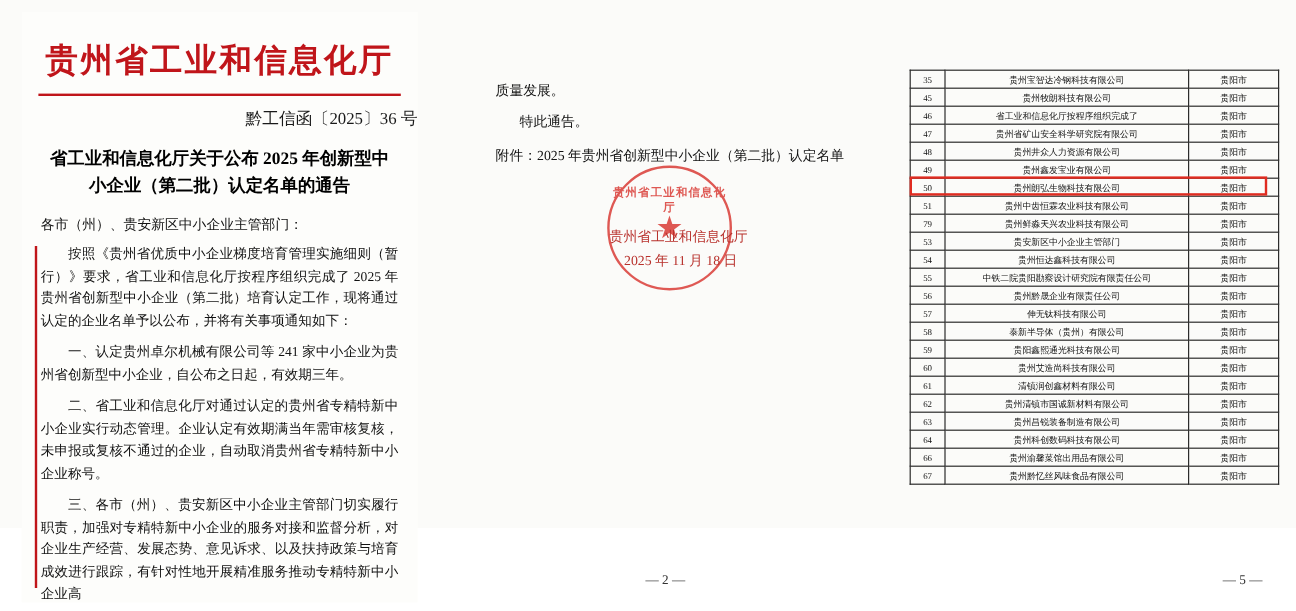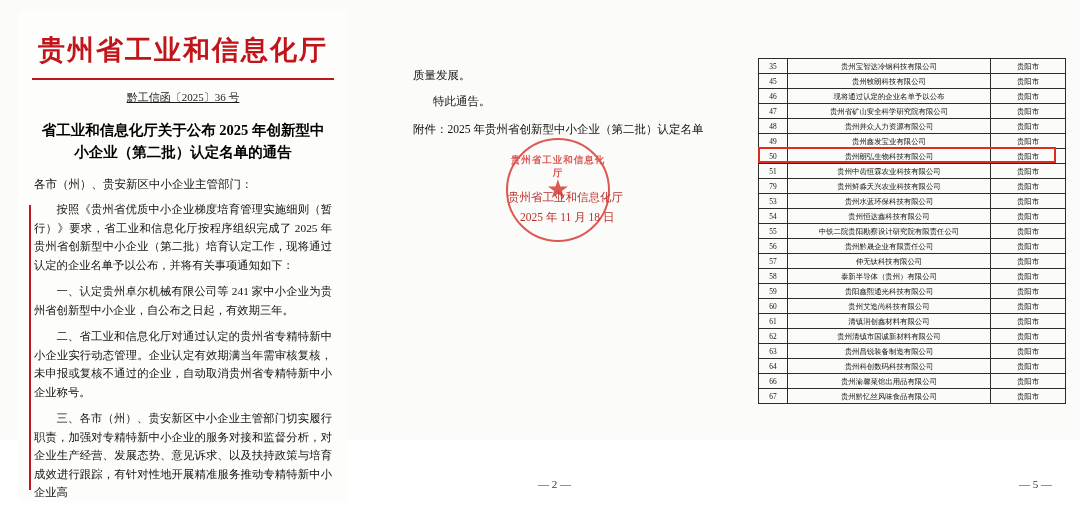--- a/index.html
+++ b/index.html
@@ -39,25 +39,24 @@
     letter-spacing: 2px;
     margin-top: 22px;
     white-space: nowrap;
   }
   .red-rule {
     height: 2px;
     background: #c0151a;
     margin: 10px 14px 0 14px;
   }
   .doc-number {
-    text-align: center;
-    font-size: 11px;
+    text-align: right;
+    font-size: 14px;
     margin-top: 10px;
     color: #1a1a1a;
-    text-decoration: underline;
   }
   .doc-title {
     text-align: center;
     font-weight: bold;
     font-size: 14.5px;
     line-height: 22px;
     margin: 14px 18px 0 18px;
     color: #000;
   }
   .addressee {
@@ -243,21 +242,21 @@
             <td class="col-name">贵州宝智达冷钢科技有限公司</td>
             <td class="col-city">贵阳市</td>
           </tr>
           <tr>
             <td class="col-idx">45</td>
             <td class="col-name">贵州牧朗科技有限公司</td>
             <td class="col-city">贵阳市</td>
           </tr>
           <tr>
             <td class="col-idx">46</td>
-            <td class="col-name">现将通过认定的企业名单予以公布</td>
+            <td class="col-name">省工业和信息化厅按程序组织完成了</td>
             <td class="col-city">贵阳市</td>
           </tr>
           <tr>
             <td class="col-idx">47</td>
             <td class="col-name">贵州省矿山安全科学研究院有限公司</td>
             <td class="col-city">贵阳市</td>
           </tr>
           <tr>
             <td class="col-idx">48</td>
             <td class="col-name">贵州井众人力资源有限公司</td>
@@ -278,21 +277,21 @@
             <td class="col-name">贵州中齿恒霖农业科技有限公司</td>
             <td class="col-city">贵阳市</td>
           </tr>
           <tr>
             <td class="col-idx">79</td>
             <td class="col-name">贵州鲜淼天兴农业科技有限公司</td>
             <td class="col-city">贵阳市</td>
           </tr>
           <tr>
             <td class="col-idx">53</td>
-            <td class="col-name">贵州水蓝环保科技有限公司</td>
+            <td class="col-name">贵安新区中小企业主管部门</td>
             <td class="col-city">贵阳市</td>
           </tr>
           <tr>
             <td class="col-idx">54</td>
             <td class="col-name">贵州恒达鑫科技有限公司</td>
             <td class="col-city">贵阳市</td>
           </tr>
           <tr>
             <td class="col-idx">55</td>
             <td class="col-name">中铁二院贵阳勘察设计研究院有限责任公司</td>

